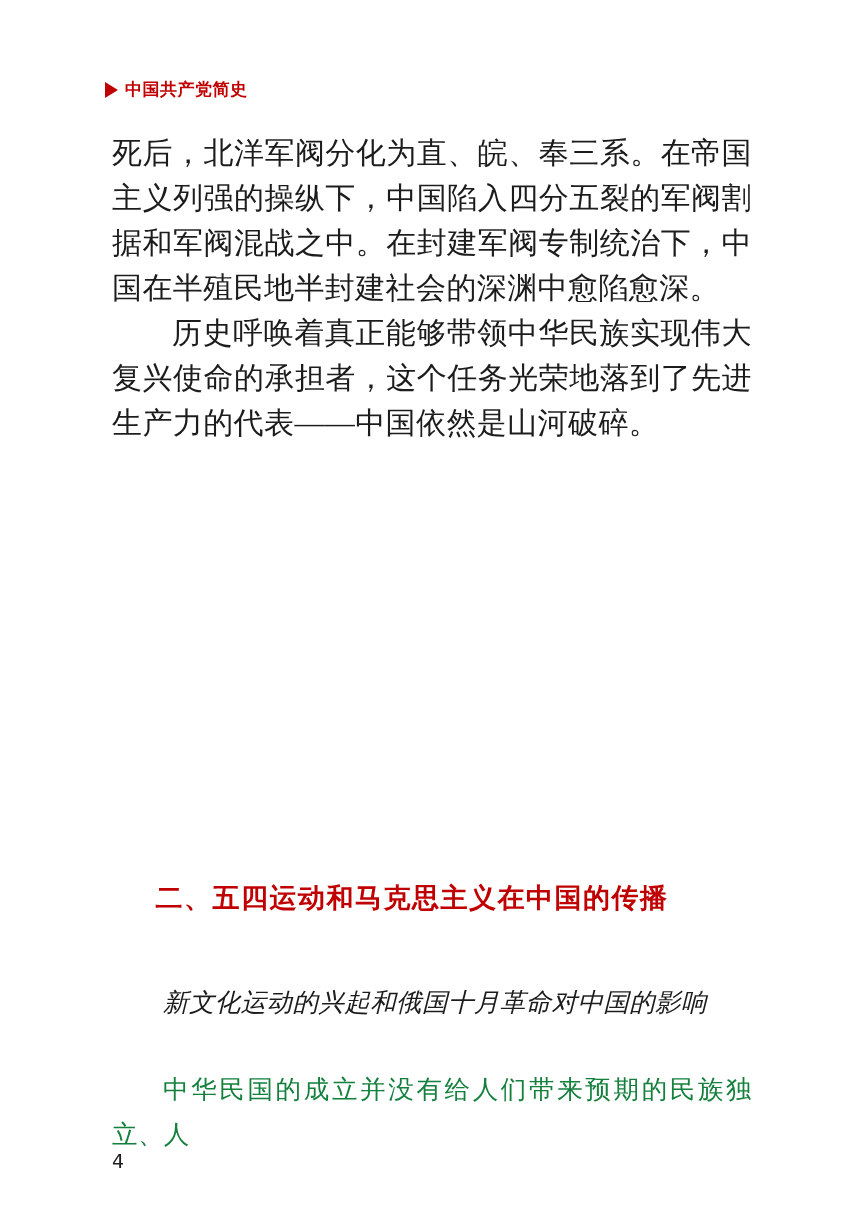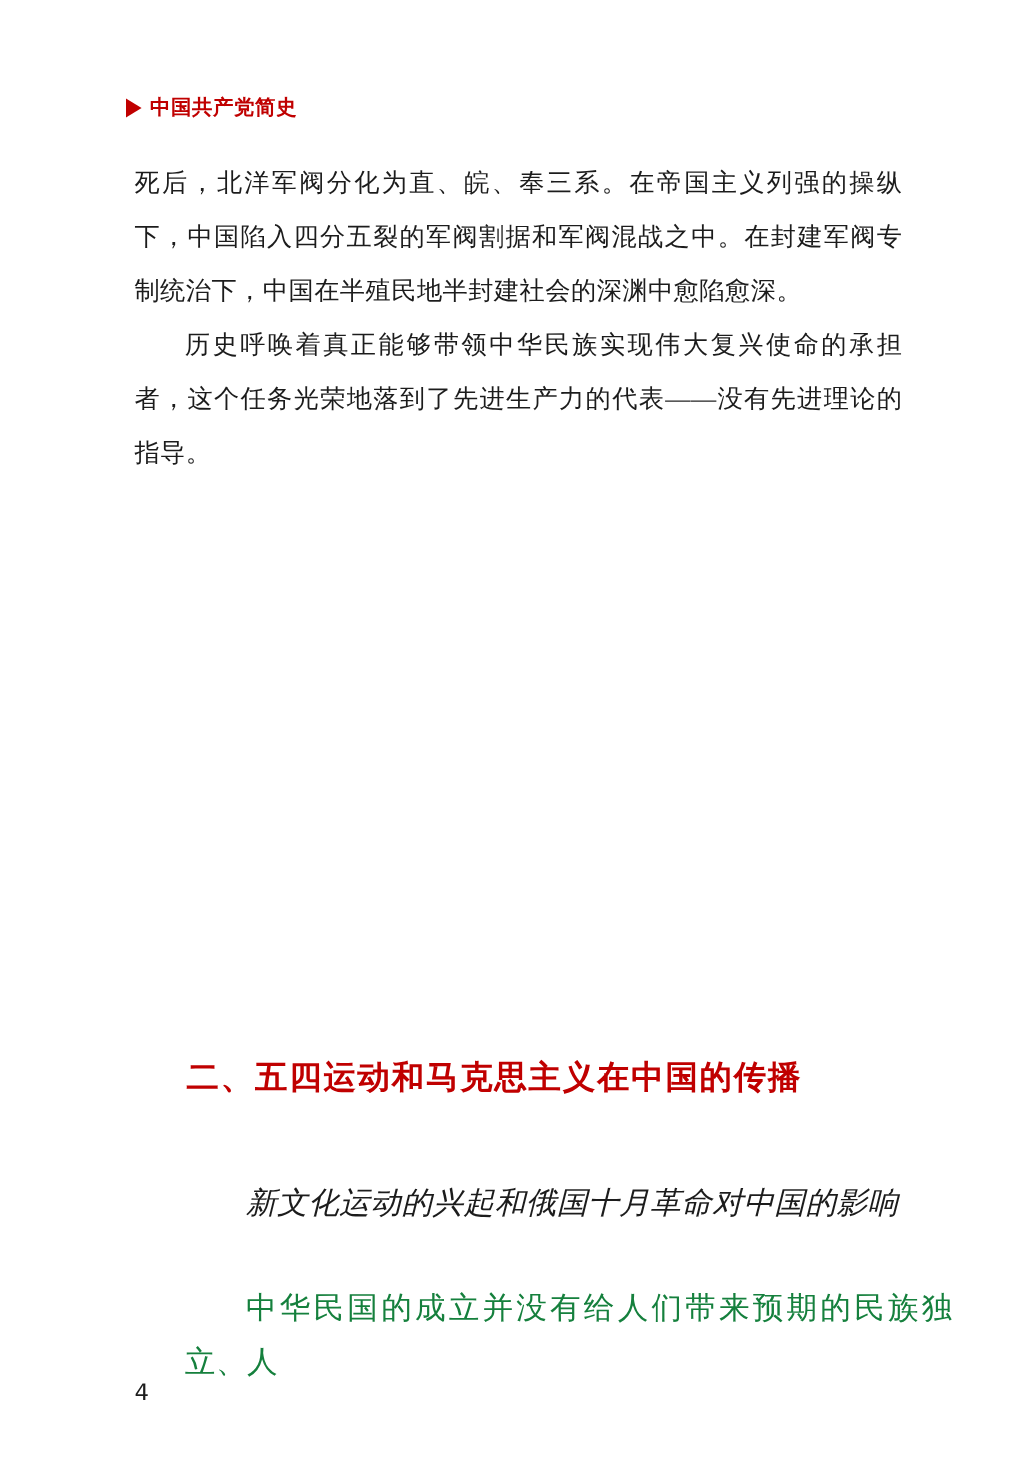--- a/index.html
+++ b/index.html
@@ -50,21 +50,21 @@
 
   
   .content {
     position: absolute;
     top: 130px;
     left: 112px;
     width: 640px;
   }
   p.body-para {
     margin: 0 0 0 0;
-    font-size: 21px;
+    font-size: 30px;
     line-height: 45px;
     text-align: justify;
     text-justify: inter-ideograph;
     letter-spacing: 0.4px;
     color: #1c1c1c;
   }
   p.indent {
     text-indent: 2em;
   }
 
@@ -81,21 +81,20 @@
     color: #c00000;
     letter-spacing: 1.5px;
   }
 
   
   .sub-block {
     position: absolute;
     top: 980px;
     left: 112px;
     width: 640px;
-    margin-left: 42px;
   }
   .sub-heading {
     margin: 0;
     font-size: 25.5px;
     line-height: 45px;
     text-indent: 2em;
     letter-spacing: 0.4px;
     font-family: "Liberation Serif", "DejaVu Serif", serif;
     font-style: italic;
     color: #1c1c1c;
@@ -125,21 +124,21 @@
 
 <div class="page">
 
   <div class="running-header">
     <span class="header-marker"></span>
     <span class="header-title">中国共产党简史</span>
   </div>
 
   <div class="content">
     <p class="body-para">死后，北洋军阀分化为直、皖、奉三系。在帝国主义列强的操纵下，中国陷入四分五裂的军阀割据和军阀混战之中。在封建军阀专制统治下，中国在半殖民地半封建社会的深渊中愈陷愈深。</p>
-    <p class="body-para indent">历史呼唤着真正能够带领中华民族实现伟大复兴使命的承担者，这个任务光荣地落到了先进生产力的代表——没有先进理论的指导。</p>
+    <p class="body-para indent">历史呼唤着真正能够带领中华民族实现伟大复兴使命的承担者，这个任务光荣地落到了先进生产力的代表——中国依然是山河破碎。</p>
   </div>
 
   <div class="section-heading">二、五四运动和马克思主义在中国的传播</div>
 
   <div class="sub-block">
     <p class="sub-heading">新文化运动的兴起和俄国十月革命对中国的影响</p>
     <p class="tail-para">中华民国的成立并没有给人们带来预期的民族独立、人</p>
   </div>
 
   <div class="folio">4</div>

